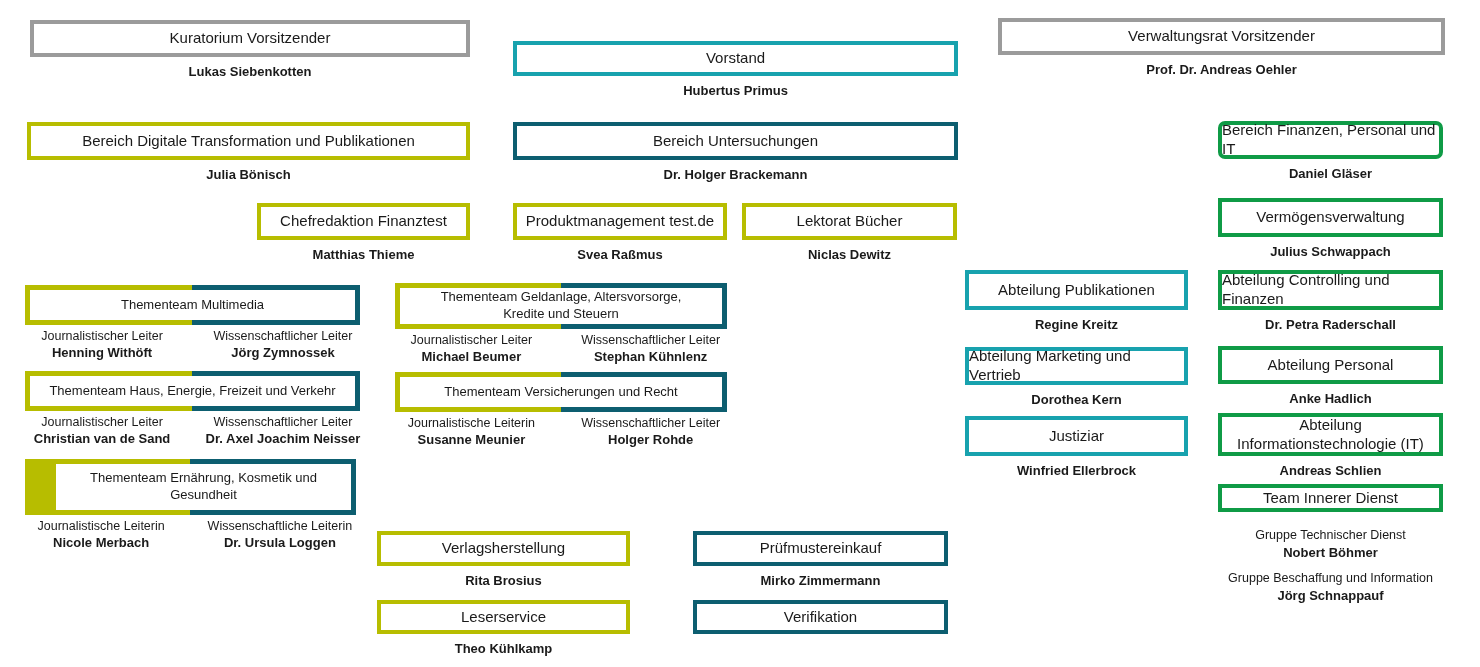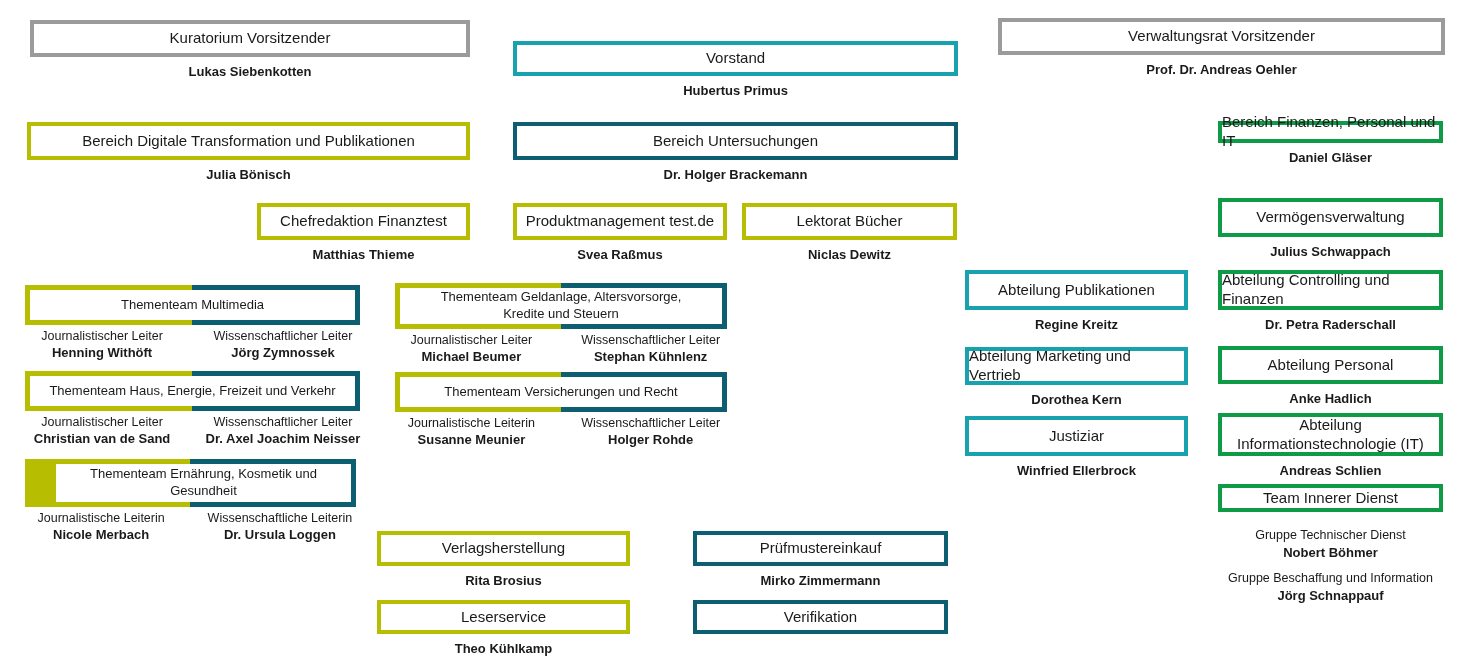--- a/index.html
+++ b/index.html
@@ -90,21 +90,21 @@
       </div>
       <div class="person">Julia Bönisch</div>
     </div>
     <div class="node" style="left: 513px; top: 122px; width: 445px;">
       <div class="box" style="height: 38px; border-color: rgb(13, 94, 112);">
         <span>Bereich Untersuchungen</span>
       </div>
       <div class="person">Dr. Holger Brackemann</div>
     </div>
     <div class="node" style="left: 1218px; top: 121px; width: 225px;">
-      <div class="box" style="height: 22px; border-color: rgb(15, 155, 70);">
+      <div class="box" style="height: 38px; border-color: rgb(15, 155, 70); border-radius: 7px;">
         <span>Bereich Finanzen, Personal und IT</span>
       </div>
       <div class="person">Daniel Gläser</div>
     </div>
     <div class="node" style="left: 257px; top: 203px; width: 213px;">
       <div class="box" style="height: 37px; border-color: rgb(183, 189, 0);">
         <span>Chefredaktion Finanztest</span>
       </div>
       <div class="person">Matthias Thieme</div>
     </div>
@@ -213,21 +213,21 @@
       </div>
       <div class="person">Dorothea Kern</div>
     </div>
     <div class="node" style="left: 1218px; top: 346px; width: 225px;">
       <div class="box" style="height: 38px; border-color: rgb(15, 155, 70);">
         <span>Abteilung Personal</span>
       </div>
       <div class="person">Anke Hadlich</div>
     </div>
     <div class="node" style="left: 25px; top: 459px; width: 331px;">
-      <div class="split-frame" style="height: 48px; background: linear-gradient(90deg, rgb(183, 189, 0) 50%, rgb(13, 94, 112) 50%); padding-left: 31px;">
+      <div class="split-frame" style="height: 56px; background: linear-gradient(90deg, rgb(183, 189, 0) 50%, rgb(13, 94, 112) 50%); padding-left: 31px;">
         <div class="split-inner">
           <span>Thementeam Ernährung, Kosmetik und Gesundheit</span>
         </div>
       </div>
       <div class="leaders">
         <div class="leader">
           <span class="role">Journalistische Leiterin</span>
           <span class="lname">Nicole Merbach</span>
         </div>
         <div class="leader">

